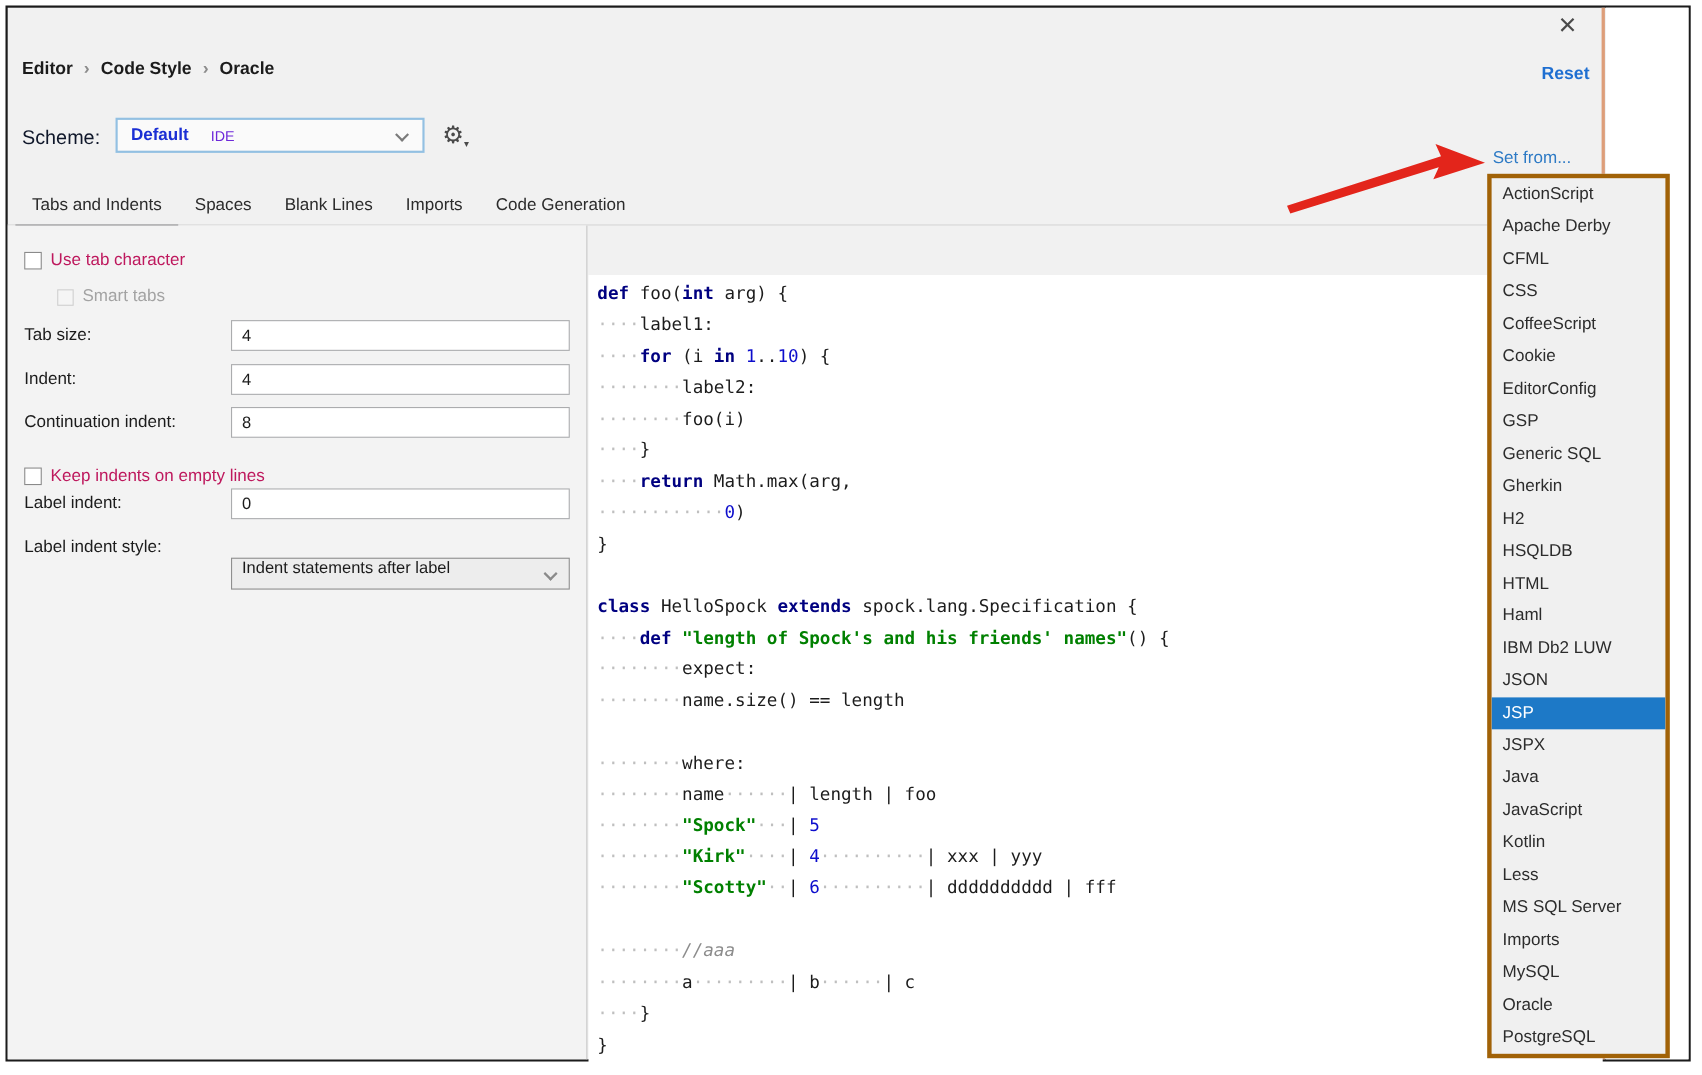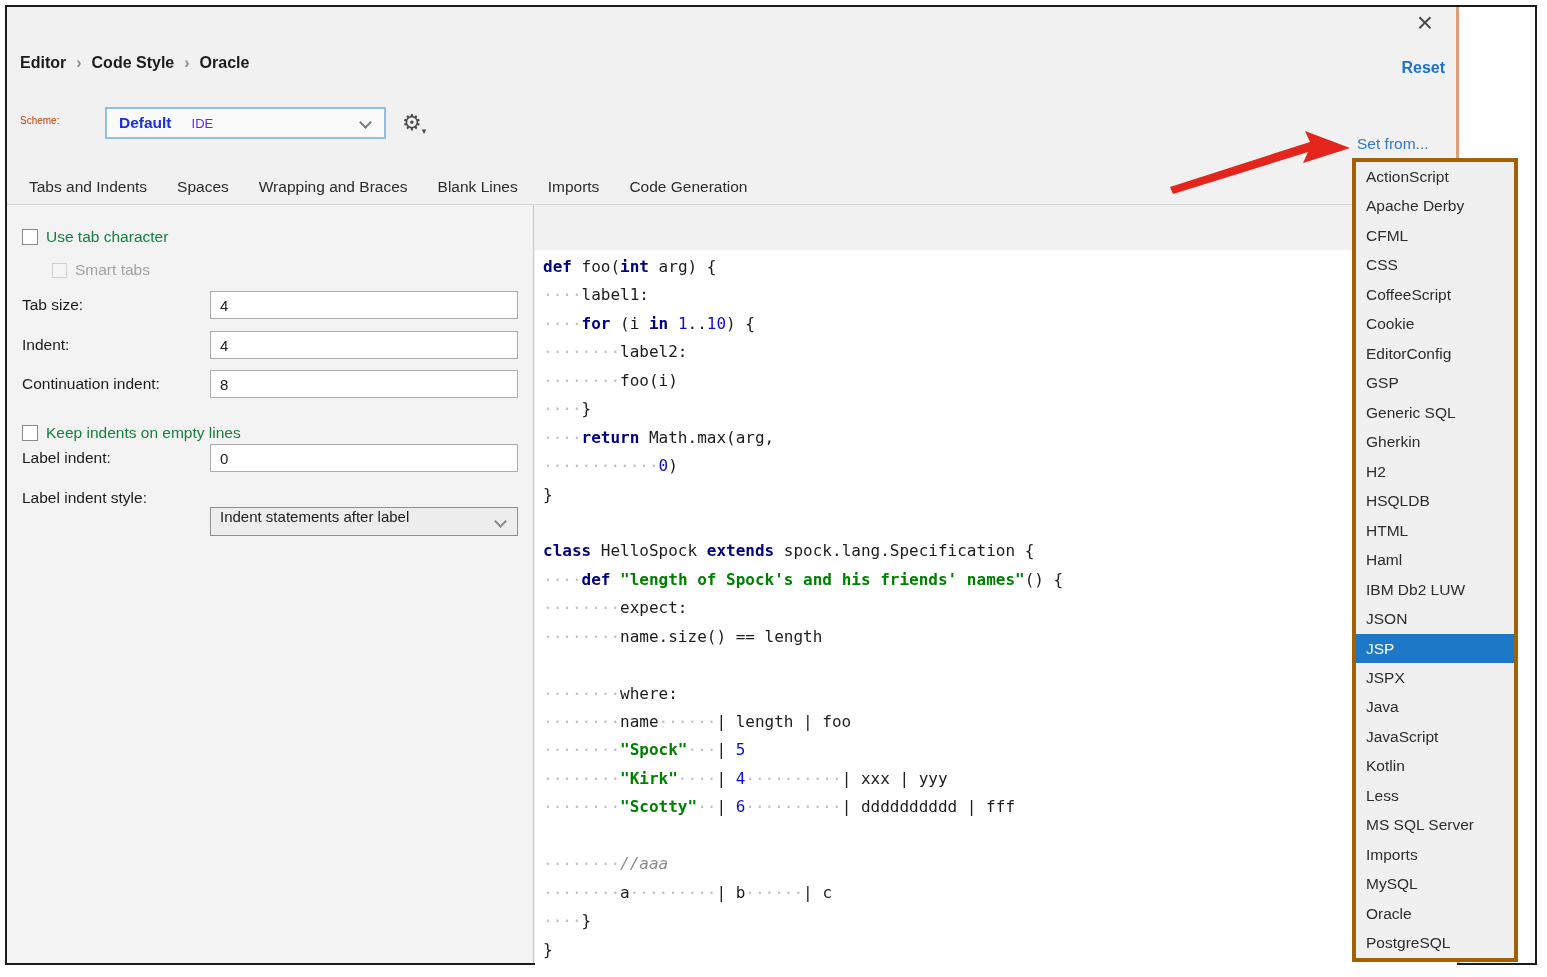--- a/index.html
+++ b/index.html
@@ -14,21 +14,21 @@
 
   .close-btn { position:absolute; left:1408px; top:8px; width:34px; height:32px;
                font-size:28px; line-height:30px; text-align:center; color:#4a4a4a; cursor:default; }
 
   .breadcrumb { position:absolute; left:20px; top:54px; font-size:16px; font-weight:bold; color:#1b1b1b; }
   .breadcrumb .sep { color:#8b8b8b; font-weight:bold; margin:0 10px; }
 
   .reset-link { position:absolute; left:1370px; top:59px; width:75px; text-align:right;
                 font-size:16px; font-weight:bold; color:#1f6fd1; }
 
-  .scheme-label { position:absolute; left:20px; top:115px; font-size:10px; color:#c2410c; }
+  .scheme-label { position:absolute; left:20px; top:115px; font-size:18px; color:#0f172a; }
   .scheme-select { position:absolute; left:105px; top:107px; width:281px; height:32px;
                    background:#fafafa; border:2px solid #93c0e2; display:flex; align-items:center; padding-left:12px; }
   .scheme-select .val { font-size:15.5px; font-weight:bold; color:#1b2fd4; }
   .scheme-select .suffix { font-size:13px; color:#6d28d9; margin-left:20px; }
   .chev { width:9px; height:9px; border-right:2px solid #7a7a7a; border-bottom:2px solid #7a7a7a;
           transform:rotate(45deg); display:inline-block; }
   .scheme-select .chev { position:absolute; right:14px; top:9px; }
   .gear { position:absolute; left:402px; top:110px; font-size:22px; color:#4a4a4a; }
   .gear .drop { font-size:9px; color:#4a4a4a; vertical-align:bottom; }
 
@@ -38,21 +38,21 @@
 
   .content-sep { position:absolute; left:7px; top:204px; width:1450px; height:1px; background:#d6d6d6; }
 
   .options-panel { position:absolute; left:7px; top:205px; width:527px; height:758px;
                    background:#f3f3f3; border-right:1px solid #c6c6c6; }
   .code-panel { position:absolute; left:535px; top:205px; width:922px; height:758px; background:#ffffff;margin-top:45px; }
 
   .cb-row { position:absolute; display:flex; align-items:center; }
   .checkbox { width:16px; height:16px; background:#ffffff; border:1px solid #8a8a8a; display:inline-block; }
   .checkbox.disabled { width:15px; height:15px; border:1px solid #cfcfcf; background:#f5f5f5; }
-  .cb-label { font-size:15.5px; color:#15803d; margin-left:8px; }
+  .cb-label { font-size:15.5px; color:#be185d; margin-left:8px; }
   .cb-label.disabled { color:#a3a3a3; }
 
   .field-label { position:absolute; left:22px; font-size:15.5px; color:#1b1b1b; }
   .field-input { position:absolute; left:210px; width:308px; height:28px; background:#ffffff;
                  border:1px solid #abacae; font-size:15px; color:#1b1b1b; padding-left:9px;
                  font-family:"Liberation Sans", sans-serif; }
   .style-select { position:absolute; left:210px; top:507px; width:308px; height:29px;
                   background:#ededed; border:1px solid #8f8f8f; display:flex; padding-left:9px; }
   .style-select .val { font-size:15px; color:#1b1b1b; }
   .style-select .chev { position:absolute; right:12px; top:9px; border-color:#8a8a8a; }
@@ -96,21 +96,20 @@
   <div class="scheme-select">
     <span class="val">Default</span>
     <span class="suffix">IDE</span>
     <span class="chev"></span>
   </div>
   <div class="gear"><span>⚙</span><span class="drop">▾</span></div>
 
   <div class="tabbar">
     <div class="tab active">Tabs and Indents</div>
     <div class="tab">Spaces</div>
-    <div class="tab">Wrapping and Braces</div>
     <div class="tab">Blank Lines</div>
     <div class="tab">Imports</div>
     <div class="tab">Code Generation</div>
   </div>
 
   <div class="content-sep"></div>
   <div class="options-panel"></div>
   <div class="code-panel">
     <div class="code"><div class="code-line"><span class="kw">def</span><span class="pl"> foo(</span><span class="kw">int</span><span class="pl"> arg) {</span></div><div class="code-line"><span class="ws">····</span><span class="pl">label1:</span></div><div class="code-line"><span class="ws">····</span><span class="kw">for</span><span class="pl"> (i </span><span class="kw">in</span><span class="pl"> </span><span class="num">1</span><span class="pl">..</span><span class="num">10</span><span class="pl">) {</span></div><div class="code-line"><span class="ws">········</span><span class="pl">label2:</span></div><div class="code-line"><span class="ws">········</span><span class="pl">foo(i)</span></div><div class="code-line"><span class="ws">····</span><span class="pl">}</span></div><div class="code-line"><span class="ws">····</span><span class="kw">return</span><span class="pl"> Math.max(arg,</span></div><div class="code-line"><span class="ws">············</span><span class="num">0</span><span class="pl">)</span></div><div class="code-line"><span class="pl">}</span></div><div class="code-line">&nbsp;</div><div class="code-line"><span class="kw">class</span><span class="pl"> HelloSpock </span><span class="kw">extends</span><span class="pl"> spock.lang.Specification {</span></div><div class="code-line"><span class="ws">····</span><span class="kw">def</span><span class="pl"> </span><span class="str">"length of Spock's and his friends' names"</span><span class="pl">() {</span></div><div class="code-line"><span class="ws">········</span><span class="pl">expect:</span></div><div class="code-line"><span class="ws">········</span><span class="pl">name.size() == length</span></div><div class="code-line">&nbsp;</div><div class="code-line"><span class="ws">········</span><span class="pl">where:</span></div><div class="code-line"><span class="ws">········</span><span class="pl">name</span><span class="ws">······</span><span class="pl">| length | foo</span></div><div class="code-line"><span class="ws">········</span><span class="str">"Spock"</span><span class="ws">···</span><span class="pl">| </span><span class="num">5</span></div><div class="code-line"><span class="ws">········</span><span class="str">"Kirk"</span><span class="ws">····</span><span class="pl">| </span><span class="num">4</span><span class="ws">··········</span><span class="pl">| xxx | yyy</span></div><div class="code-line"><span class="ws">········</span><span class="str">"Scotty"</span><span class="ws">··</span><span class="pl">| </span><span class="num">6</span><span class="ws">··········</span><span class="pl">| dddddddddd | fff</span></div><div class="code-line">&nbsp;</div><div class="code-line"><span class="ws">········</span><span class="cmt">//aaa</span></div><div class="code-line"><span class="ws">········</span><span class="pl">a</span><span class="ws">·········</span><span class="pl">| b</span><span class="ws">······</span><span class="pl">| c</span></div><div class="code-line"><span class="ws">····</span><span class="pl">}</span></div><div class="code-line"><span class="pl">}</span></div></div>
   </div>

